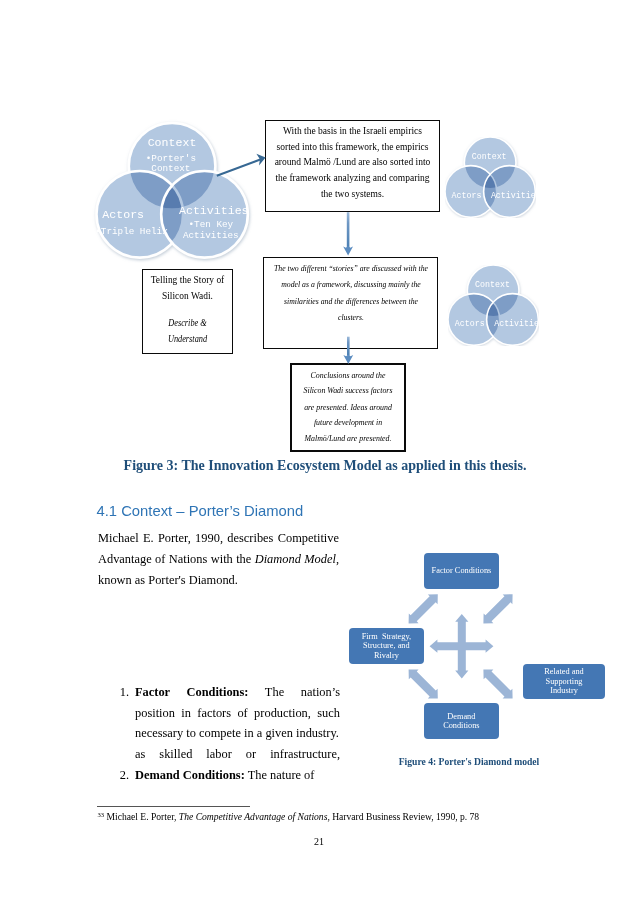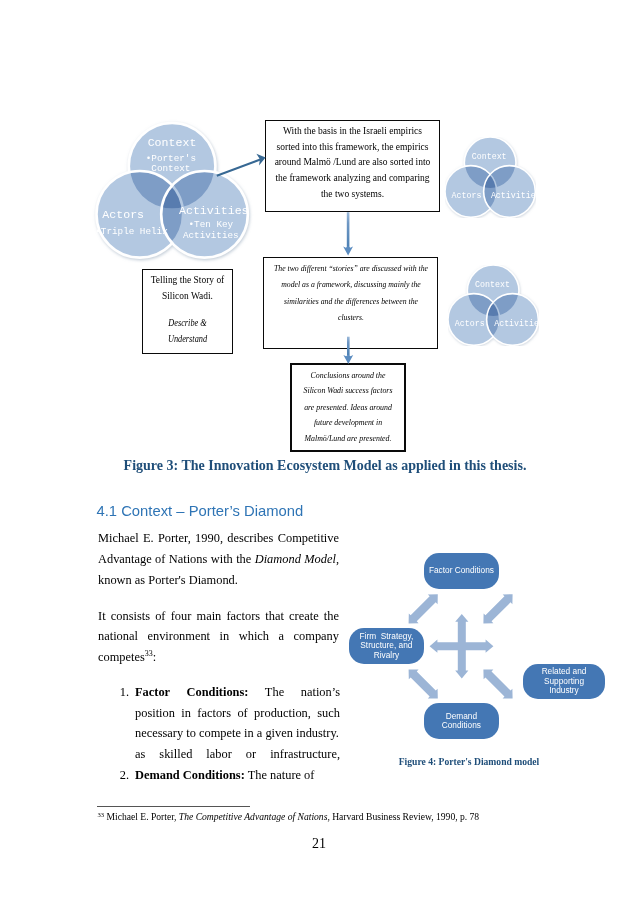--- a/index.html
+++ b/index.html
@@ -21,39 +21,39 @@
 
   
   .sechead{position:absolute;margin:0;color:#2e74b5;font-weight:normal;
          font-family:"Liberation Sans",sans-serif;font-size:14.8px;letter-spacing:0px;}
   .para{position:absolute;color:#000;font-family:"Liberation Serif",serif;
         font-size:12.4px;line-height:20.8px;text-align:justify;}
   .para i{font-style:italic;}
   .para sup{font-size:8px;vertical-align:super;line-height:0;}
 
   
-  .dbox{position:absolute;background:#4477b4;border-radius:15px;color:#ffffff;
-        font-family:Liberation Sans, sans-serif;text-align:center;
+  .dbox{position:absolute;background:#4477b4;border-radius:4px;color:#ffffff;
+        font-family:Liberation Serif, serif;text-align:center;
         display:flex;align-items:center;justify-content:center;
         line-height:9.05px;white-space:pre-wrap;font-size:8.3px;z-index:3;}
   .cap4{position:absolute;color:#1f4e79;font-weight:bold;text-align:center;
         font-family:"Liberation Serif",serif;font-size:9.6px;}
 
   .listwrap .li{position:relative;display:block;margin:0;padding:0 0 0 22px;
         font-family:"Liberation Serif",serif;font-size:12.4px;line-height:20.7px;text-align:justify;}
   .listwrap .linum{position:absolute;left:0;top:0;width:16px;text-align:right;}
   .listwrap .litext{display:block;}
   .jl{display:block;text-align:justify;text-align-last:justify;white-space:nowrap;}
   .jl.last{text-align-last:left;white-space:normal;}
   .listwrap b{font-weight:bold;}
   .fnrule{position:absolute;border:none;border-top:1px solid #555;margin:0;}
   .fn{position:absolute;font-family:"Liberation Serif",serif;font-size:9.6px;color:#000;white-space:nowrap;}
   .fn i{font-style:italic;}
   .fn sup{font-size:6.6px;vertical-align:baseline;position:relative;top:-3px;line-height:0;}
-  .pgnum{position:absolute;font-family:"Liberation Serif",serif;font-size:14px;
+  .pgnum{position:absolute;font-family:"Liberation Serif",serif;font-size:10px;
          text-align:center;color:#000;}
 </style>
 </head>
 <body>
 
 <div class="page">
 
   <div id="fig3">
 
     <div class="venn-wrap" style="left:91.5px;top:118px;width:162px;height:145px;">
@@ -194,25 +194,20 @@
   </div>
 
   <h2 class="sechead" style="left:96.5px;top:502.5px;">4.1 Context – Porter’s Diamond</h2>
 
   <div class="para" style="left:98px;top:528px;width:241px;">
       <span class="jl">Michael E. Porter, 1990, describes Competitive</span>
       <span class="jl">Advantage of Nations with the <i>Diamond Model</i>,</span>
       <span class="jl last">known as Porter's Diamond.</span>
     </div>
 
-  <div class="para" style="left:98px;top:605.5px;width:241px;">
-      <span class="jl">It consists of four main factors that create the</span>
-      <span class="jl">national environment in which a company</span>
-      <span class="jl last">competes<sup>33</sup>:</span>
-    </div>
 
   <div class="listwrap" style="position:absolute;left:113px;top:682px;width:227px;">
     <div class="li">
       <span class="linum">1.</span>
       <span class="litext">
           <span class="jl"><b>Factor Conditions:</b> The nation’s</span>
           <span class="jl">position in factors of production, such</span>
           <span class="jl last">necessary to compete in a given industry.</span>
           <span class="jl">as skilled labor or infrastructure,</span>
         </span>

